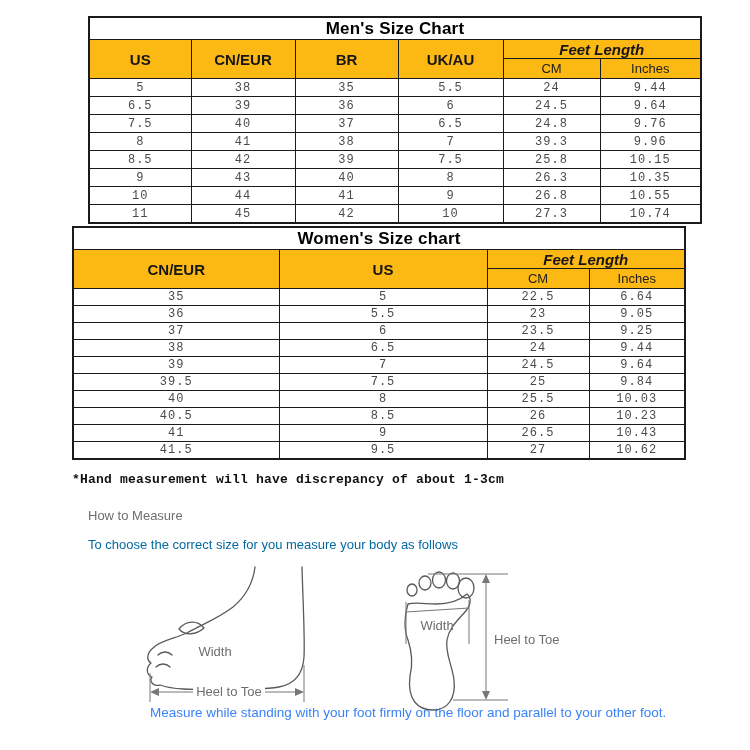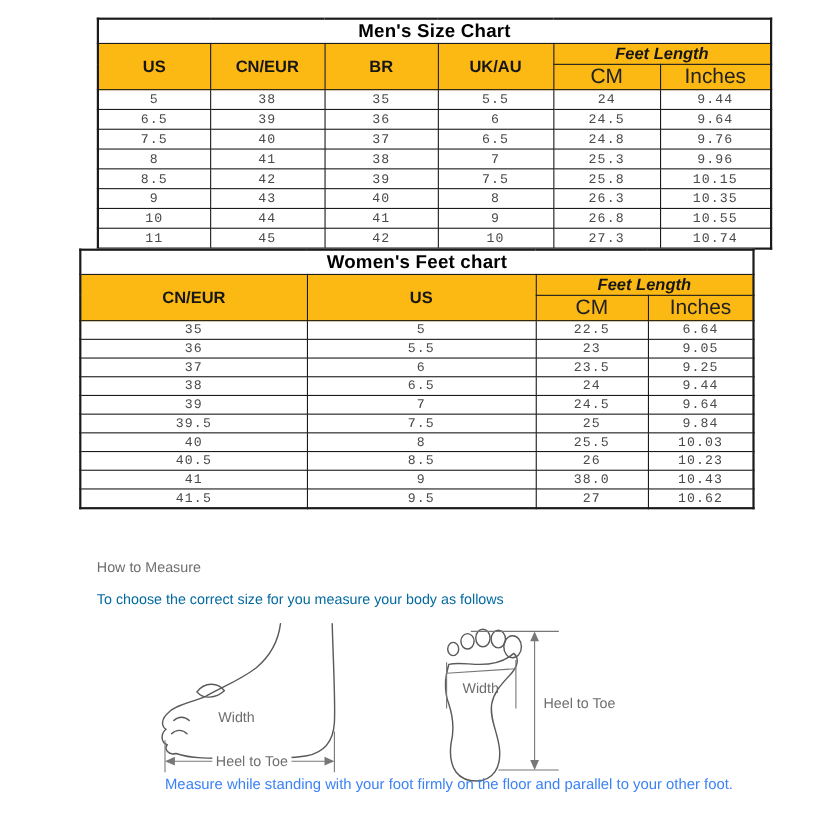--- a/index.html
+++ b/index.html
@@ -10,21 +10,21 @@
   .tbl{
     position:absolute;border-collapse:collapse;table-layout:fixed;
     background:#fff;border:2px solid #1b1b1b;
   }
   .tbl th,.tbl td{border:1px solid #1b1b1b;padding:0;text-align:center;vertical-align:middle;}
   .mens{left:88px;top:16px;width:612px;}
   .womens{left:72px;top:226px;width:612px;}
   .title-row th{height:21px;font-size:17px;font-weight:bold;color:#000;background:#fff;letter-spacing:.2px;}
   .head-row th{background:#FCB813;font-size:15px;font-weight:bold;color:#161616;}
   .fl-cell{height:18px;font-style:italic;}
-  .sub-row th{background:#FCB813;font-size:19px;font-weight:normal;color:#222;height:19px;}
+  .sub-row th{background:#FCB813;font-size:13px;font-weight:normal;color:#222;height:19px;}
   .mens tbody td{height:17px;}
   .womens tbody td{height:16px;}
   .tbl tbody td{
     font-family:"Liberation Mono",monospace;font-size:12px;color:#4a4a4a;letter-spacing:1px;
   }
   .notes{
     position:absolute;left:72px;top:470px;
     font-family:"Liberation Mono",monospace;font-weight:bold;font-size:13px;
     color:#111;line-height:19px;white-space:pre;letter-spacing:.2px;
   }
@@ -90,21 +90,21 @@
         <td>37</td>
         <td>6.5</td>
         <td>24.8</td>
         <td>9.76</td>
       </tr>
       <tr>
         <td>8</td>
         <td>41</td>
         <td>38</td>
         <td>7</td>
-        <td>25.3</td>
+        <td>39.3</td>
         <td>9.96</td>
       </tr>
       <tr>
         <td>8.5</td>
         <td>42</td>
         <td>39</td>
         <td>7.5</td>
         <td>25.8</td>
         <td>10.15</td>
       </tr>
@@ -137,21 +137,21 @@
 
 <table class="tbl womens">
   <colgroup>
     <col style="width:206px">
       <col style="width:208px">
       <col style="width:102px">
       <col style="width:96px">
   </colgroup>
   <thead>
     <tr class="title-row">
-      <th colspan="4">Women's Feet chart</th>
+      <th colspan="4">Women's Size chart</th>
     </tr>
     <tr class="head-row">
       <th rowspan="2">CN/EUR</th>
       <th rowspan="2">US</th>
       <th colspan="2" class="fl-cell">Feet Length</th>
     </tr>
     <tr class="sub-row">
       <th>CM</th>
       <th>Inches</th>
     </tr>
@@ -201,33 +201,33 @@
       </tr>
       <tr>
         <td>40.5</td>
         <td>8.5</td>
         <td>26</td>
         <td>10.23</td>
       </tr>
       <tr>
         <td>41</td>
         <td>9</td>
-        <td>38.0</td>
+        <td>26.5</td>
         <td>10.43</td>
       </tr>
       <tr>
         <td>41.5</td>
         <td>9.5</td>
         <td>27</td>
         <td>10.62</td>
       </tr>
     </tbody>
 </table>
 
-<div class="notes"></div>
+<div class="notes"><div>*Hand measurement will have discrepancy of about 1-3cm</div></div>
 
 <div class="htm-heading">How to Measure</div>
 <div class="htm-sub">To choose the correct size for you measure your body as follows</div>
 
 <svg class="diagram diag-left" width="172" height="144" viewBox="0 0 172 144">
 
   <path class="outline" d="M112,4 C110,20 102,34 90,44 C76,55 58,62 44,70 C30,76 16,78 10,85
        C4,90 3,97 8,100 C3,104 3,112 9,114 C6,118 10,124 17,122
        C34,128 58,126 78,126 C100,126 120,127 136,124
        C152,121 160,110 161,94 C162,76 160,40 159,4"></path>

